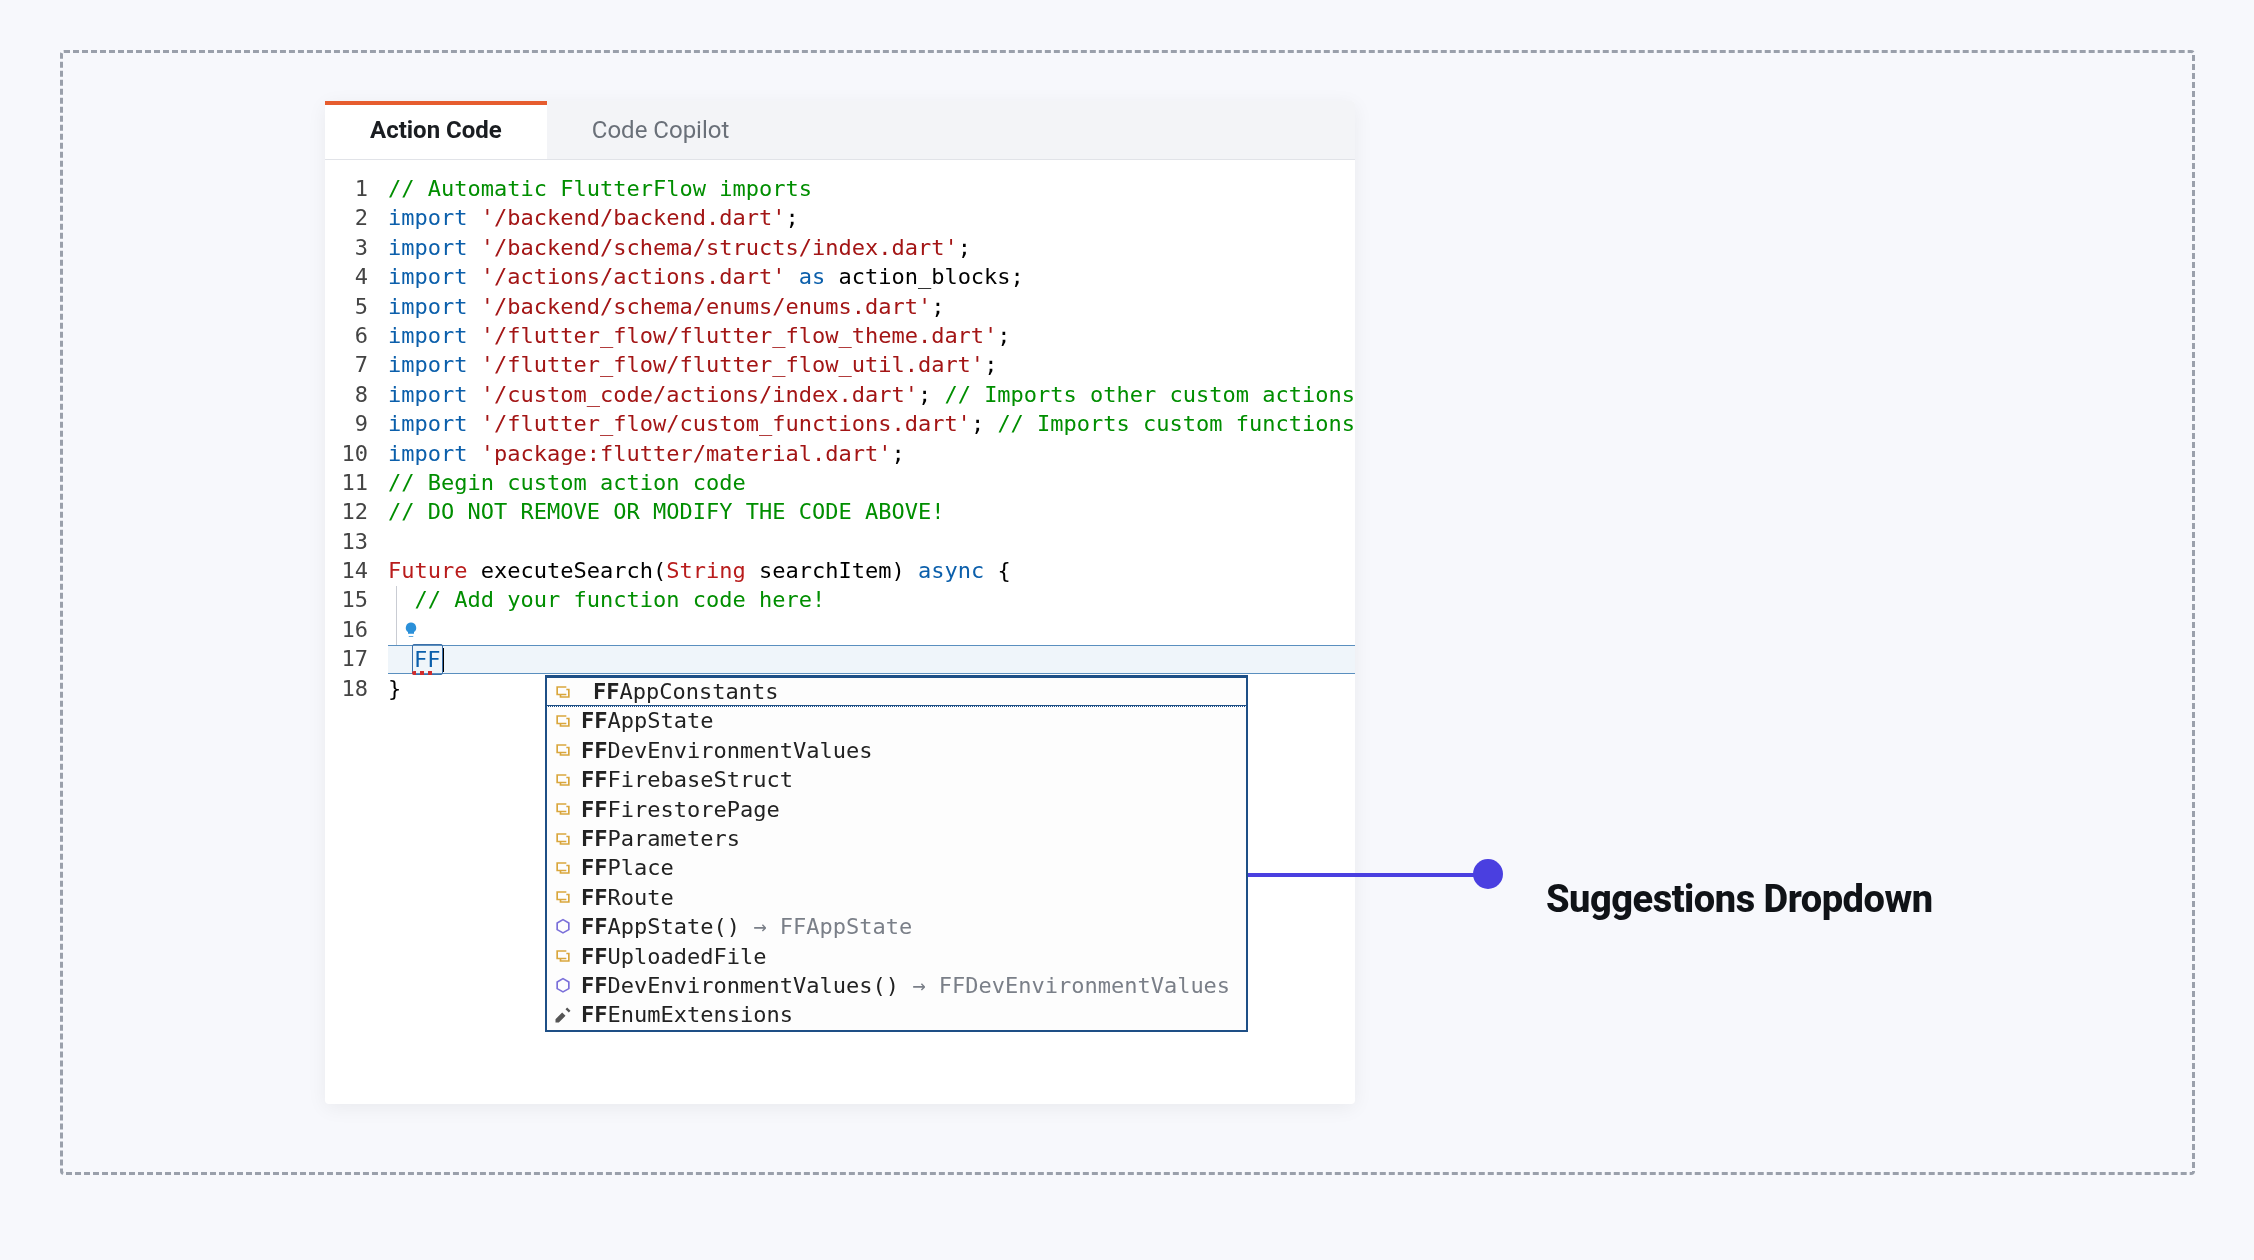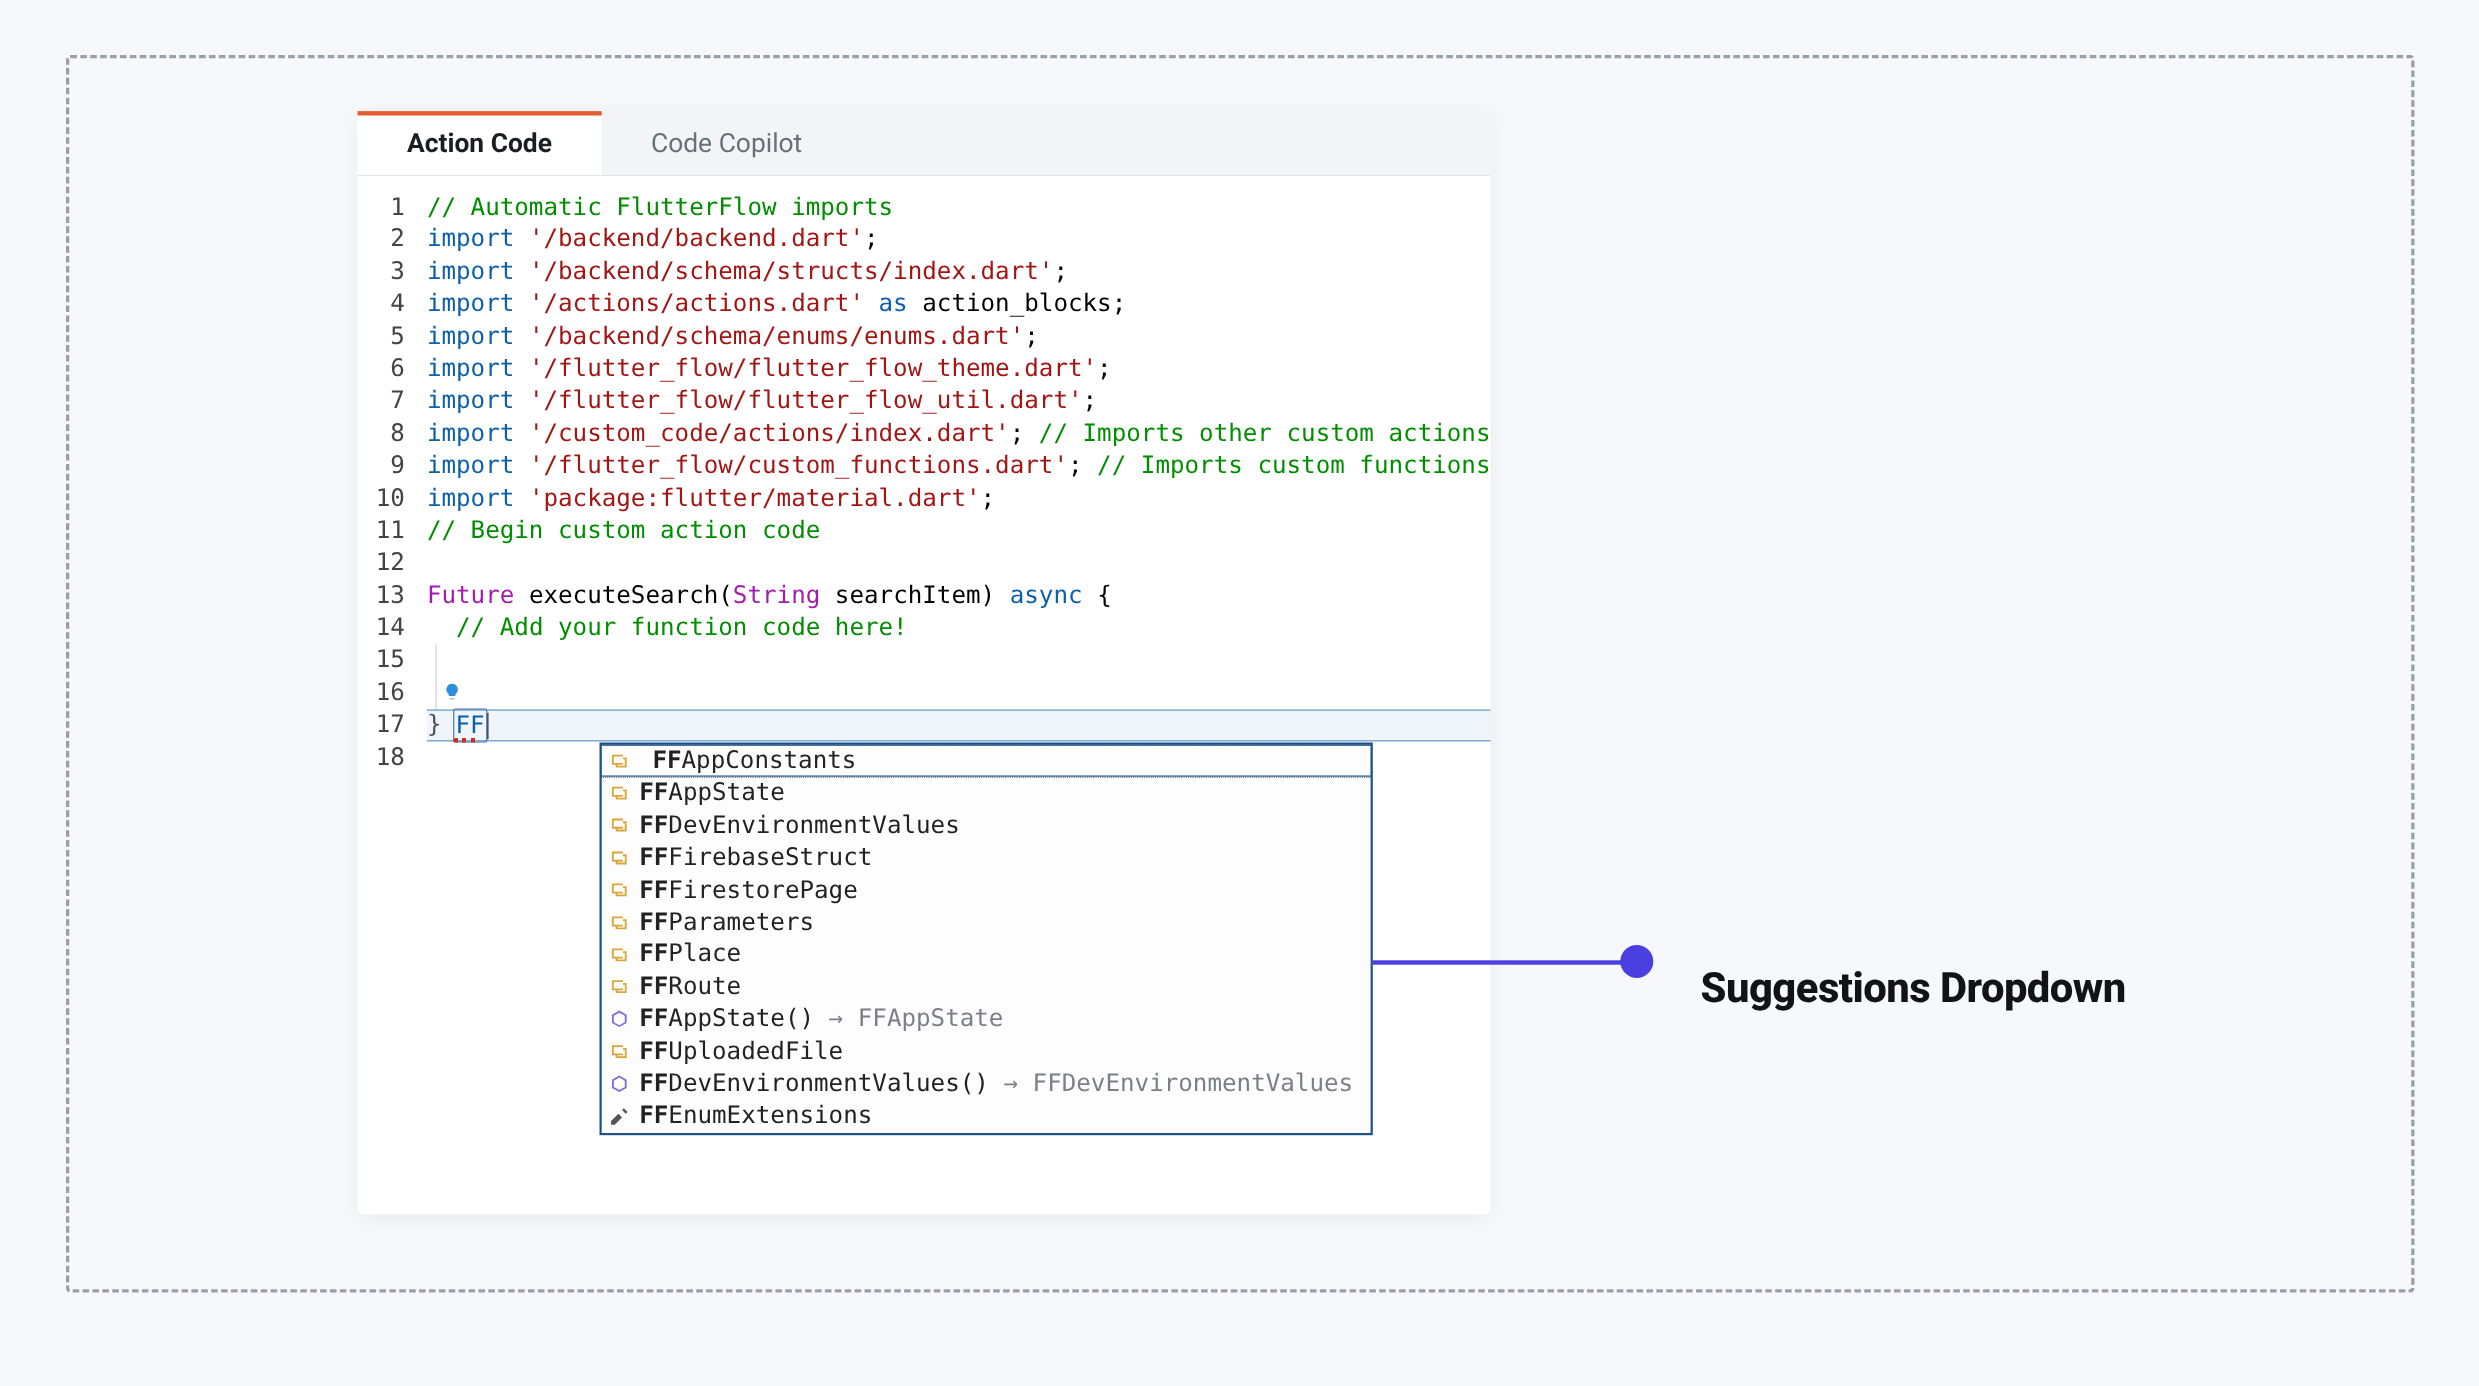--- a/index.html
+++ b/index.html
@@ -73,21 +73,21 @@
     padding-right: 20px;
     color: #444;
     user-select: none;
   }
   .gutter div { height: 29.4px; }
   .code-lines { flex: 1; position: relative; }
   .code-lines .line { height: 29.4px; white-space: pre; }
   .c-com { color: #008e00; }
   .c-key { color: #0b5fab; }
   .c-str { color: #a31515; }
-  .c-typ { color: #a21caf; }
+  .c-typ { color: #b91c1c; }
   .c-pun { color: #000; }
   .c-id  { color: #000; }
   .c-mod { color: #0b5fab; }
   .indent-guide {
     position: absolute;
     left: 8px;
     top: 412px;
     width: 1px;
     height: 60px;
     background: #c9ccd3;
@@ -349,20 +349,21 @@
         <div class="line"><span class="c-key">import </span><span class="c-str">'/backend/backend.dart'</span><span class="c-pun">;</span></div>
         <div class="line"><span class="c-key">import </span><span class="c-str">'/backend/schema/structs/index.dart'</span><span class="c-pun">;</span></div>
         <div class="line"><span class="c-key">import </span><span class="c-str">'/actions/actions.dart'</span><span class="c-key"> as </span><span class="c-id">action_blocks</span><span class="c-pun">;</span></div>
         <div class="line"><span class="c-key">import </span><span class="c-str">'/backend/schema/enums/enums.dart'</span><span class="c-pun">;</span></div>
         <div class="line"><span class="c-key">import </span><span class="c-str">'/flutter_flow/flutter_flow_theme.dart'</span><span class="c-pun">;</span></div>
         <div class="line"><span class="c-key">import </span><span class="c-str">'/flutter_flow/flutter_flow_util.dart'</span><span class="c-pun">;</span></div>
         <div class="line"><span class="c-key">import </span><span class="c-str">'/custom_code/actions/index.dart'</span><span class="c-pun">; </span><span class="c-com">// Imports other custom actions</span></div>
         <div class="line"><span class="c-key">import </span><span class="c-str">'/flutter_flow/custom_functions.dart'</span><span class="c-pun">; </span><span class="c-com">// Imports custom functions</span></div>
         <div class="line"><span class="c-key">import </span><span class="c-str">'package:flutter/material.dart'</span><span class="c-pun">;</span></div>
         <div class="line"><span class="c-com">// Begin custom action code</span></div>
+        <div class="line"><span class="c-com">// DO NOT REMOVE OR MODIFY THE CODE ABOVE!</span></div>
         <div class="line"><span class="c-id"></span></div>
         <div class="line"><span class="c-typ">Future </span><span class="c-id">executeSearch(</span><span class="c-typ">String </span><span class="c-id">searchItem) </span><span class="c-mod">async </span><span class="c-pun">{</span></div>
         <div class="line"><span class="c-id">  </span><span class="c-com">// Add your function code here!</span></div>
         <div class="line"><span class="c-id"></span></div>
         <div class="line"><span class="c-id"></span></div>
         <div class="line"><span class="c-pun">}</span></div>
       </div>
   </div>
 
 </div>

